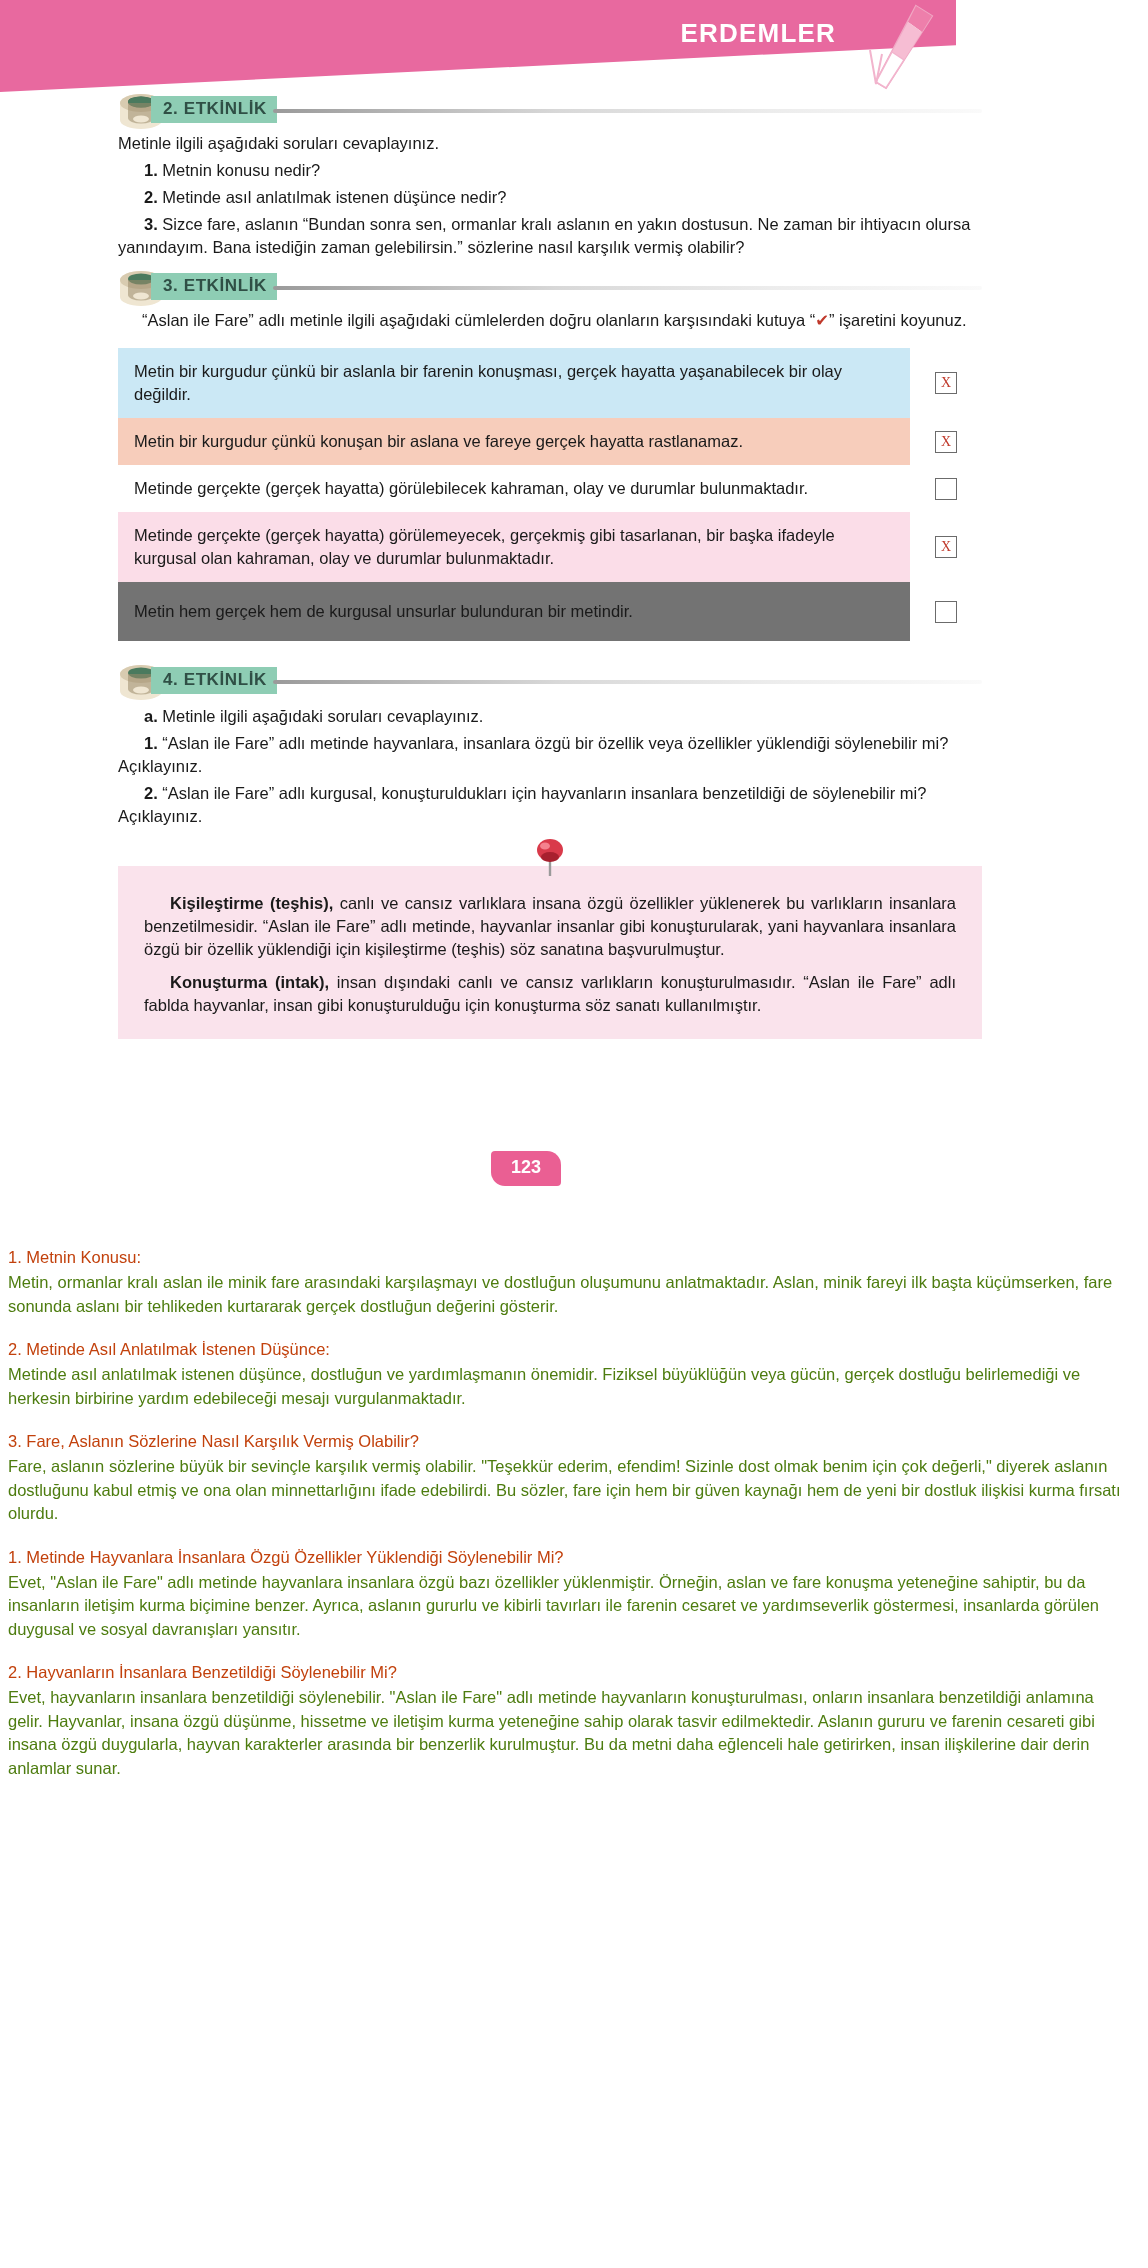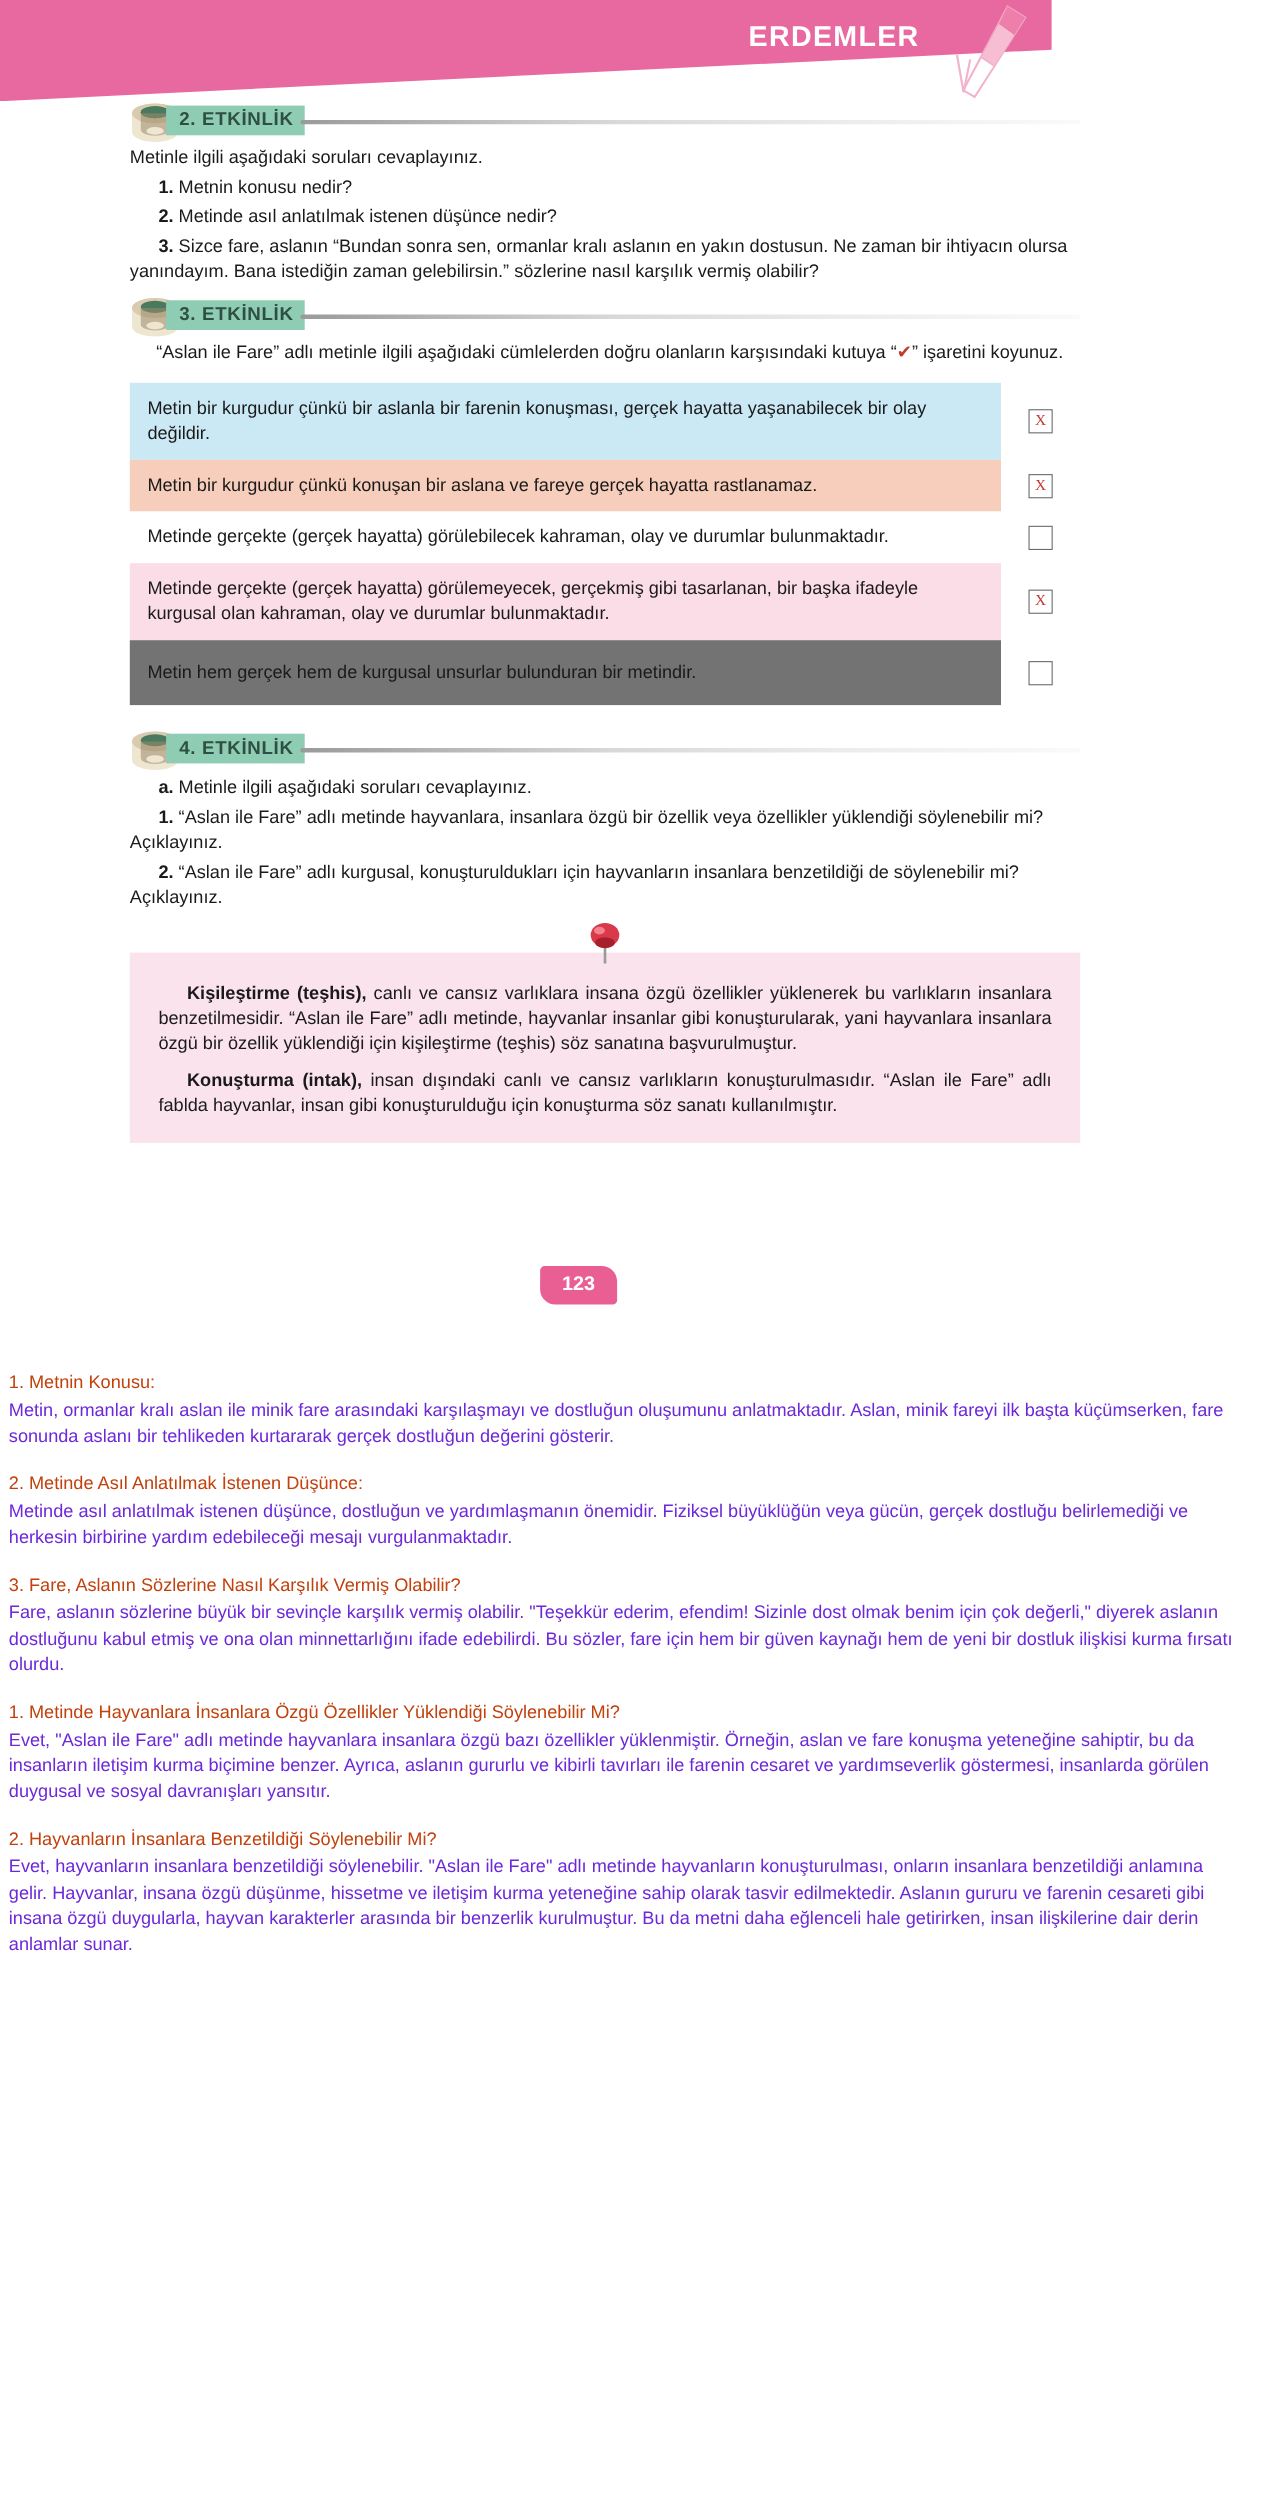--- a/index.html
+++ b/index.html
@@ -81,21 +81,21 @@
   .pagenum-wrap { position:absolute; left:0; right:0; top:1055px; display:flex; justify-content:center; }
   .pagenum {
     background:#ea5f93; color:#ffffff; font-size:18px; font-weight:bold;
     padding:6px 20px 8px 20px; border-radius:4px 14px 4px 14px;
   }
 
   
   .answers { position:absolute; left:0; top:1150px; width:1148px; padding:0 16px 0 8px; }
   .ans-block { margin:0 0 20px 0; }
   .ans-h { color:#c2410c; font-size:16.5px; line-height:23px; margin:0 0 2px 0; }
-  .ans-b { color:#6d28d9; font-size:16.5px; line-height:23.5px; margin:0; text-align:left; }
+  .ans-b { color:#4d7c0f; font-size:16.5px; line-height:23.5px; margin:0; text-align:left; }
 </style>
 </head>
 <body>
 
 <div class="header-wrap">
   <div class="header-band"></div>
   <div class="header-title">ERDEMLER</div>
   <svg class="pen-ico" viewBox="0 0 92 92">
     <path d="M70 4 L86 14 L40 86 L30 80 Z" fill="#ffffff" stroke="#f0a8c4" stroke-width="2"></path>
     <path d="M70 4 L86 14 L76 30 L62 20 Z" fill="#ee7fab"></path>

